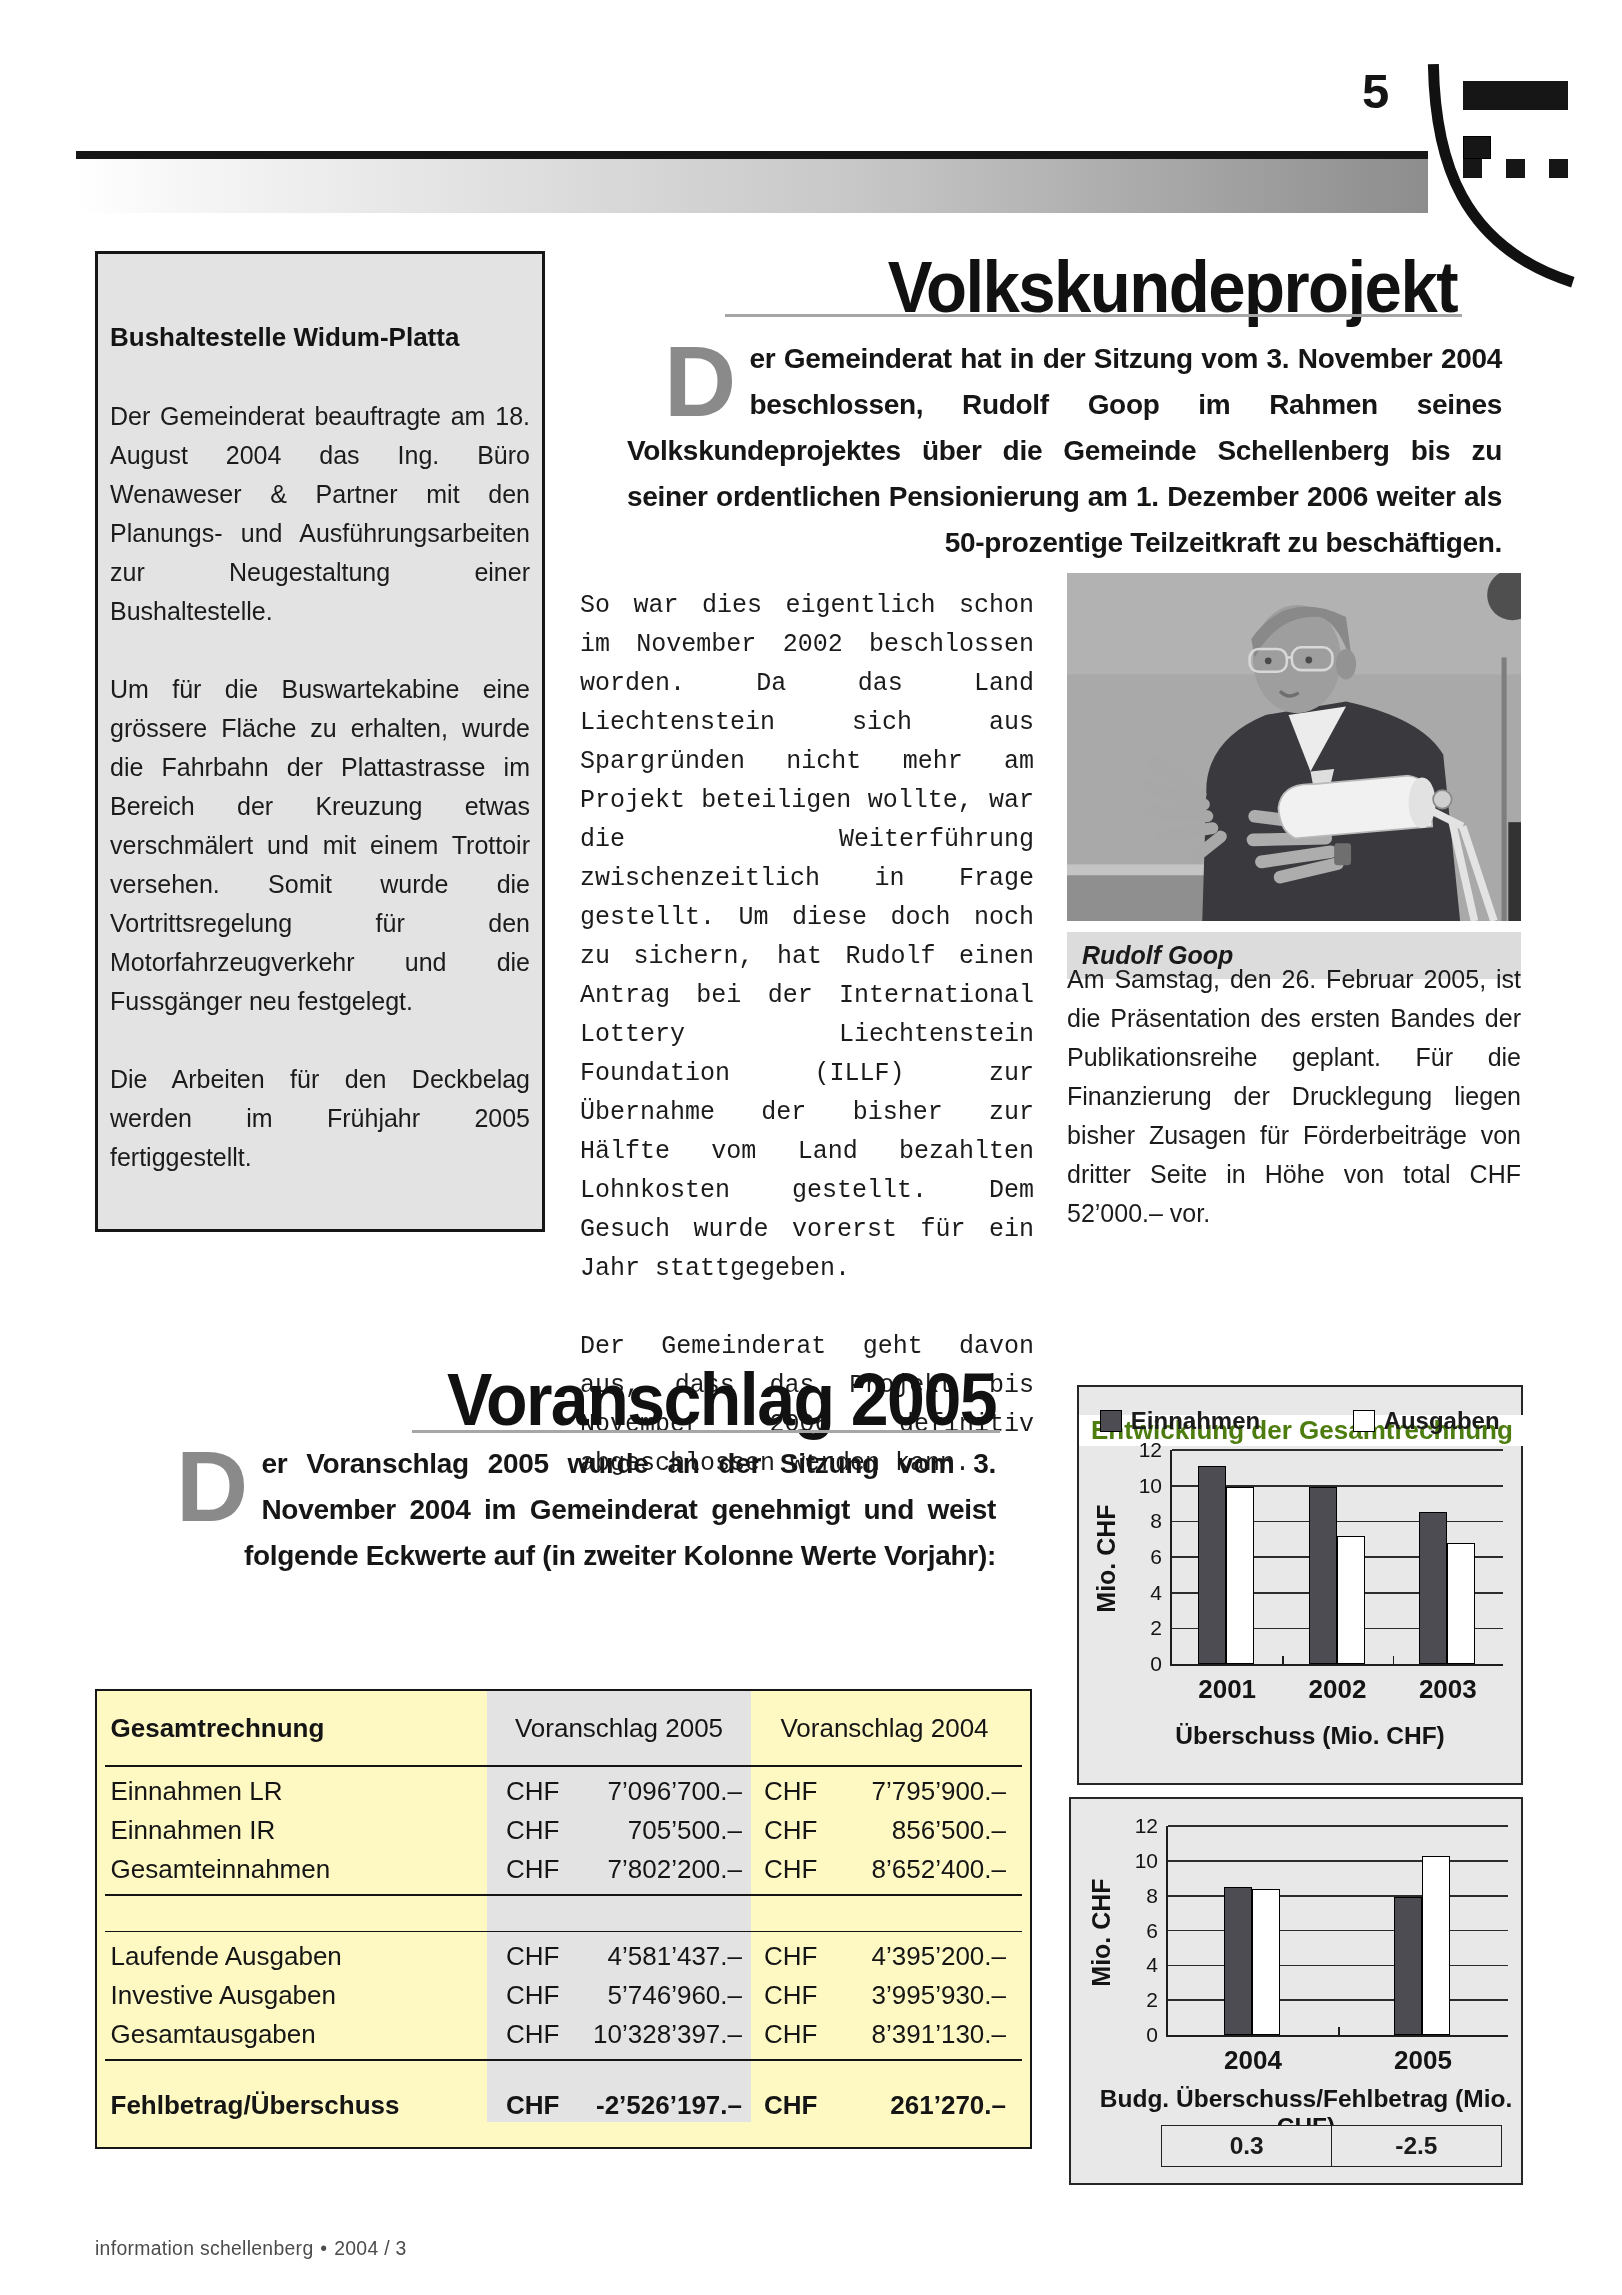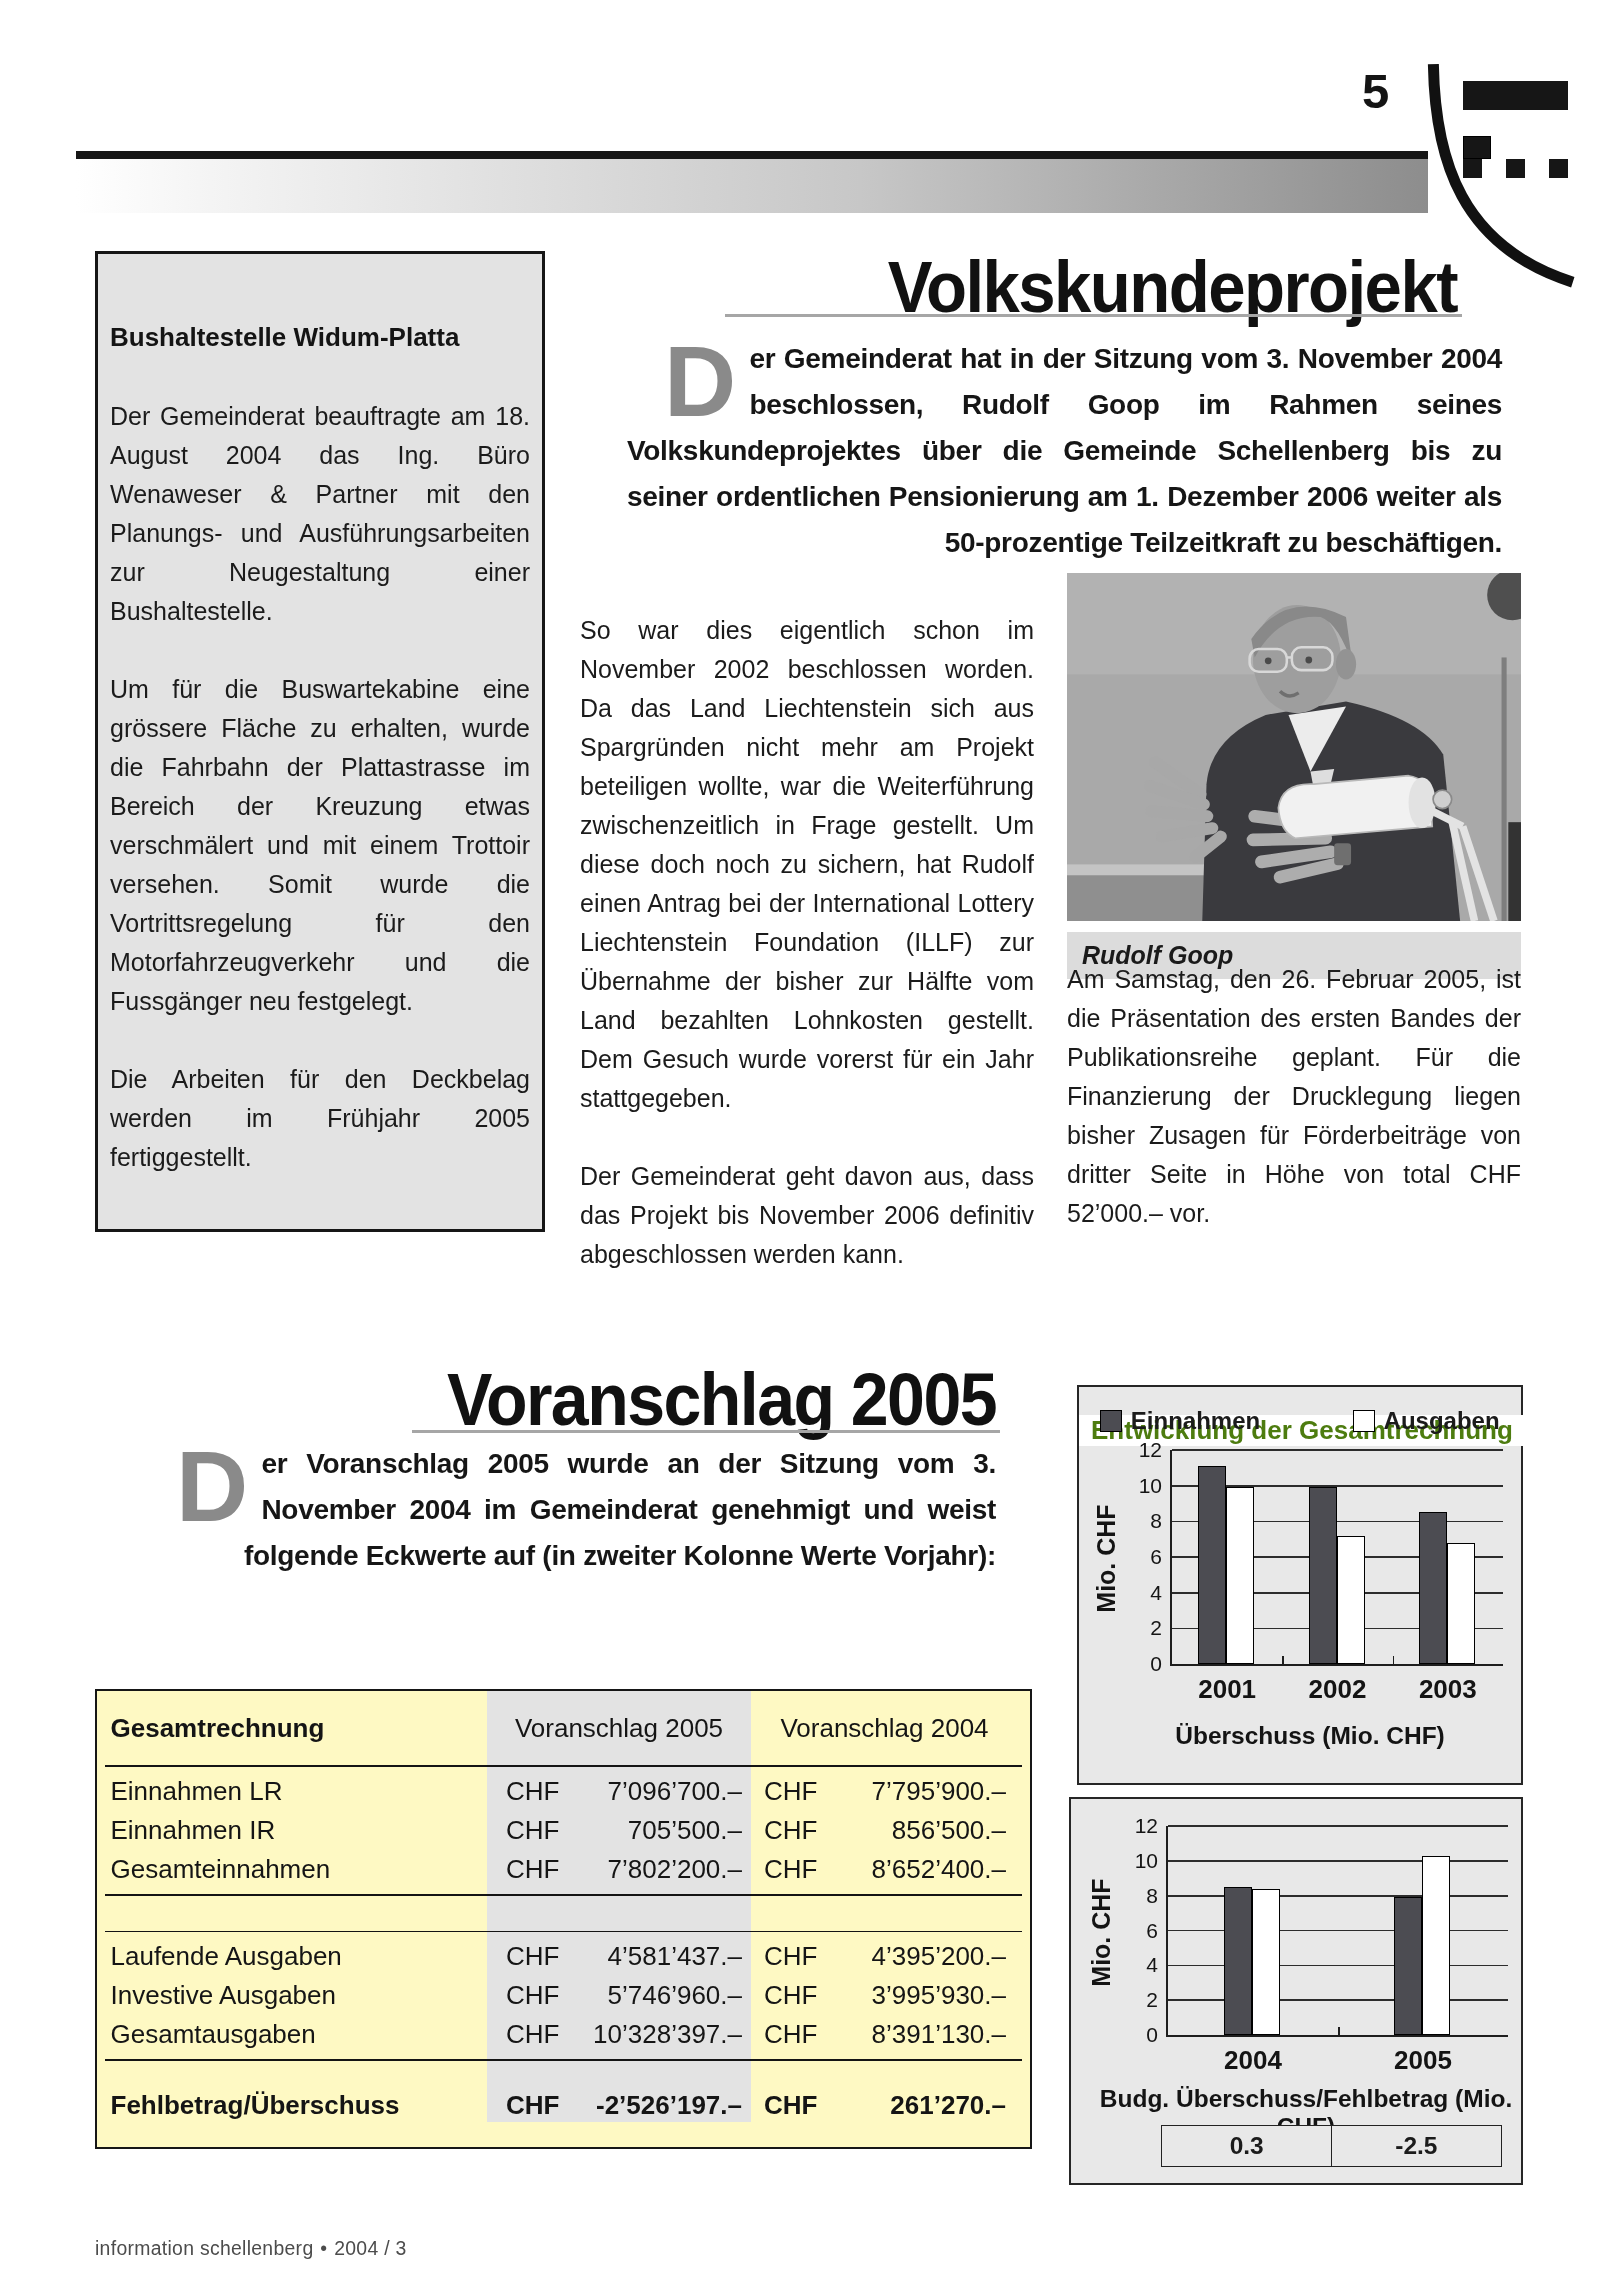--- a/index.html
+++ b/index.html
@@ -41,21 +41,21 @@
   .lead1 .dropcap{margin-left:37px;}
   .lead2 .dropcap{margin-left:81px;}
 
   
   .copy{font-size:25px;line-height:39px;text-align:justify;color:#1b1b1b;}
   .copy p{margin:0;}
   .copy p + p{margin-top:39px;}
   .sidebar-box{left:95px;top:251px;width:450px;height:981px;background:#e3e3e3;
     border:3.4px solid #161616;box-sizing:border-box;padding:68px 12px 0 12px;}
   .sidebar-title{font-size:26px;font-weight:bold;margin:0 0 44px 0;color:#141414;}
-  .col-mid{left:580px;top:611px;width:454px;}
+  .col-mid{left:580px;top:586px;width:454px;font-family:Liberation Mono, monospace;}
   .col-right{left:1067px;top:960px;width:454px;}
 
   
   .photo{left:1067px;top:573px;width:454px;height:348px;}
   .caption{left:1067px;top:932px;width:454px;height:47px;background:#dcdcdc;
     font-size:25px;font-weight:bold;font-style:italic;line-height:47px;
     padding-left:15px;box-sizing:border-box;color:#1a1a1a;}
 
   
   .budget-box{left:95px;top:1689px;width:937px;height:460px;border:2.5px solid #161616;

